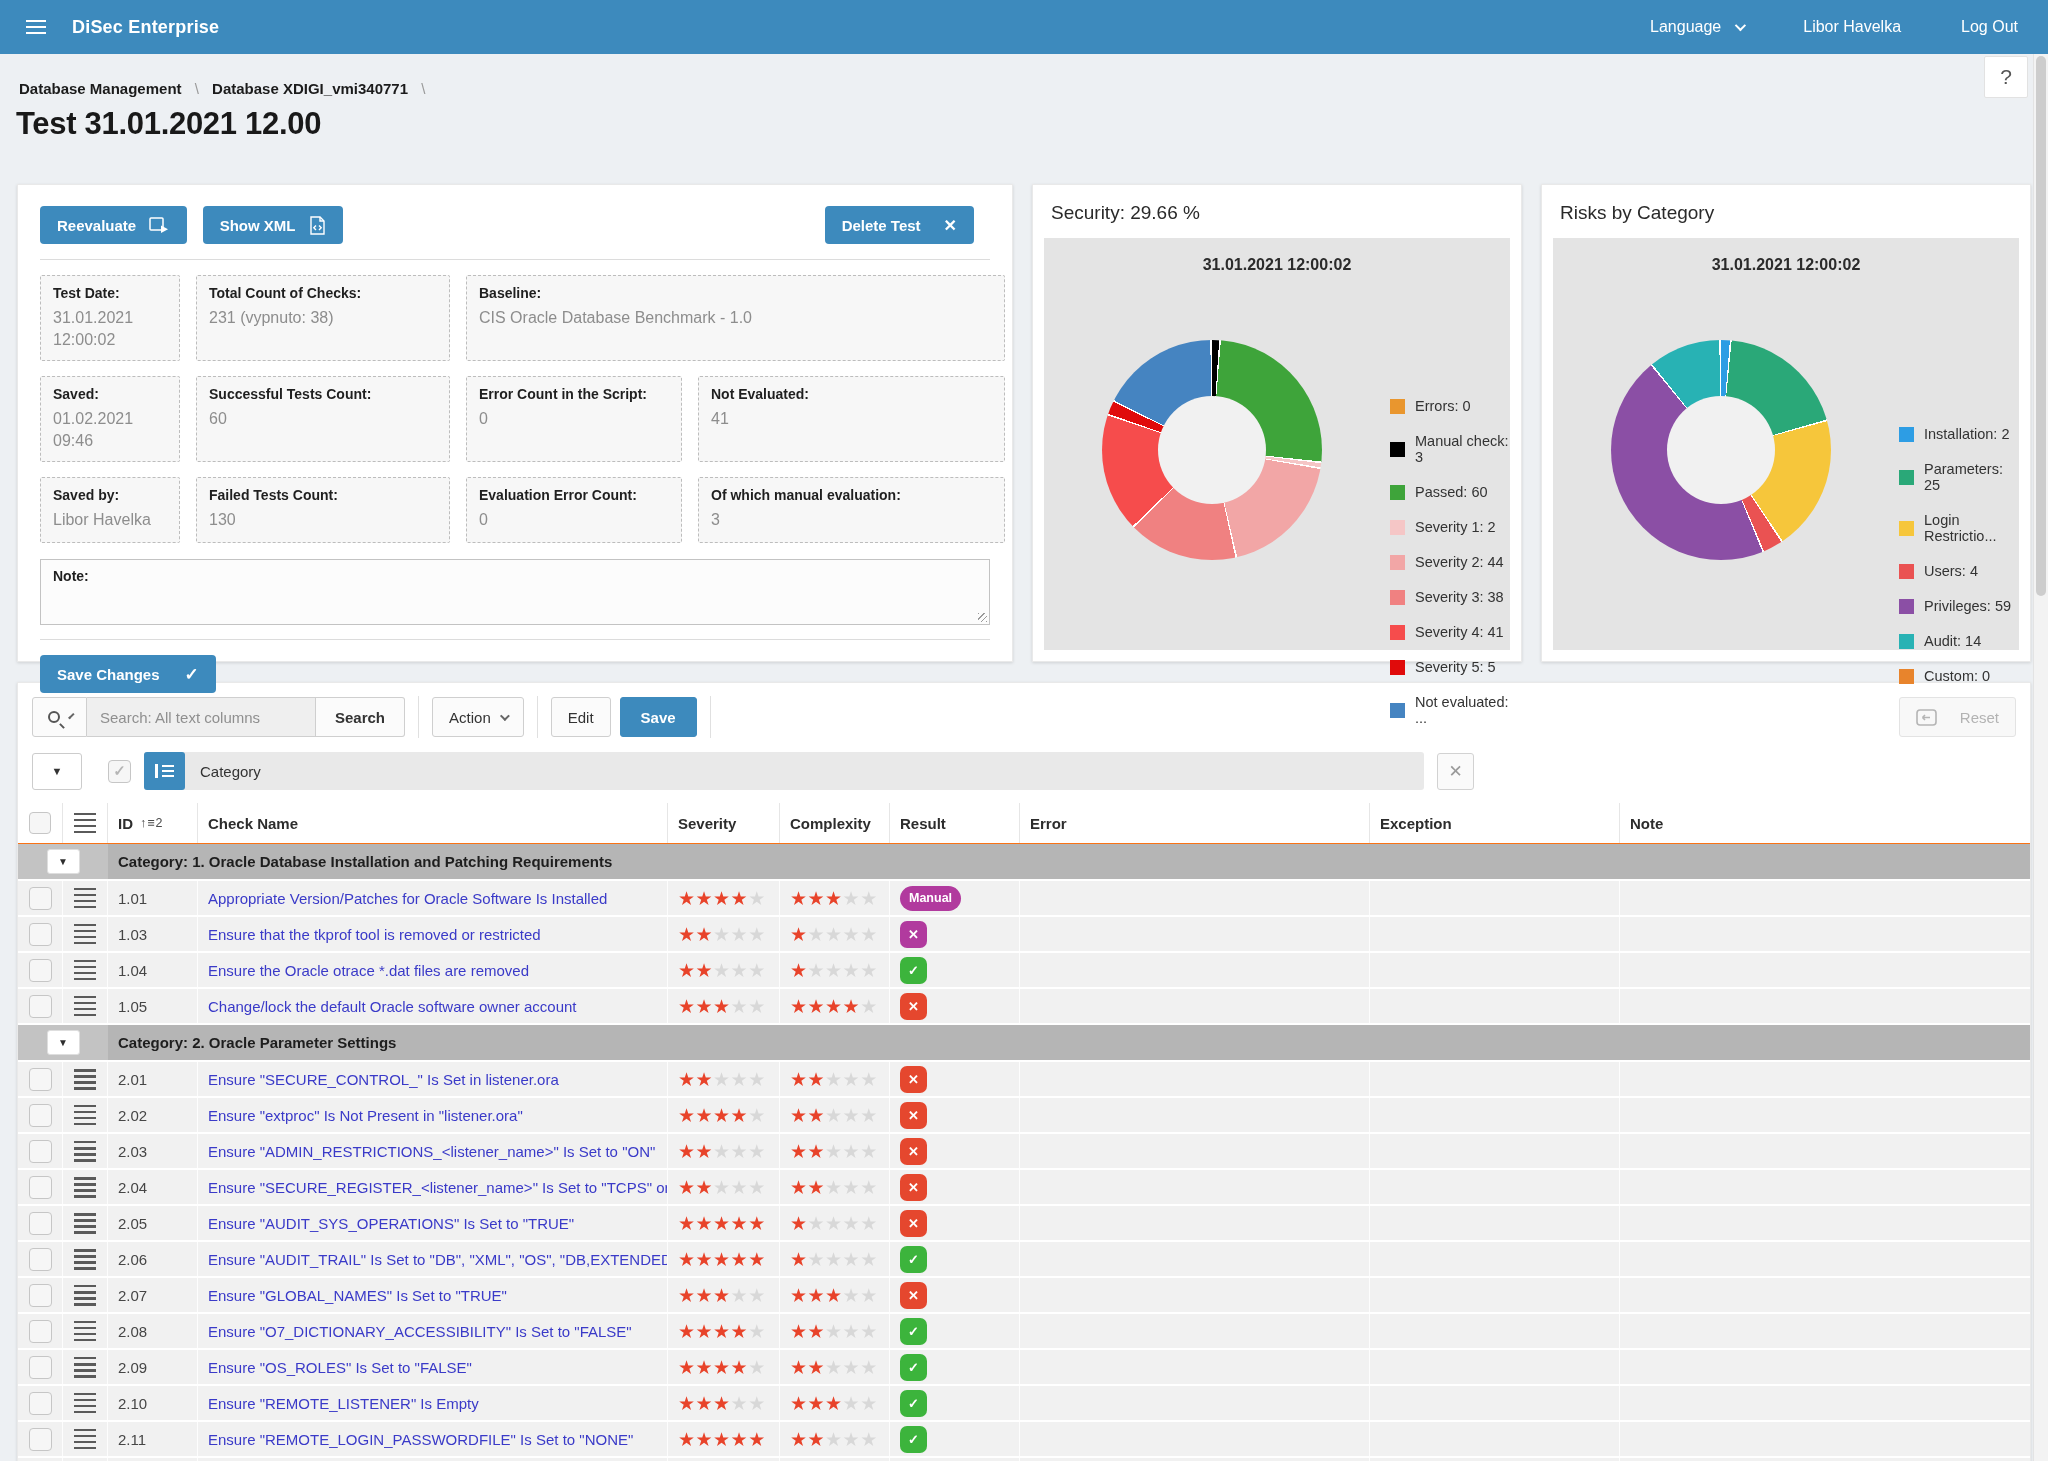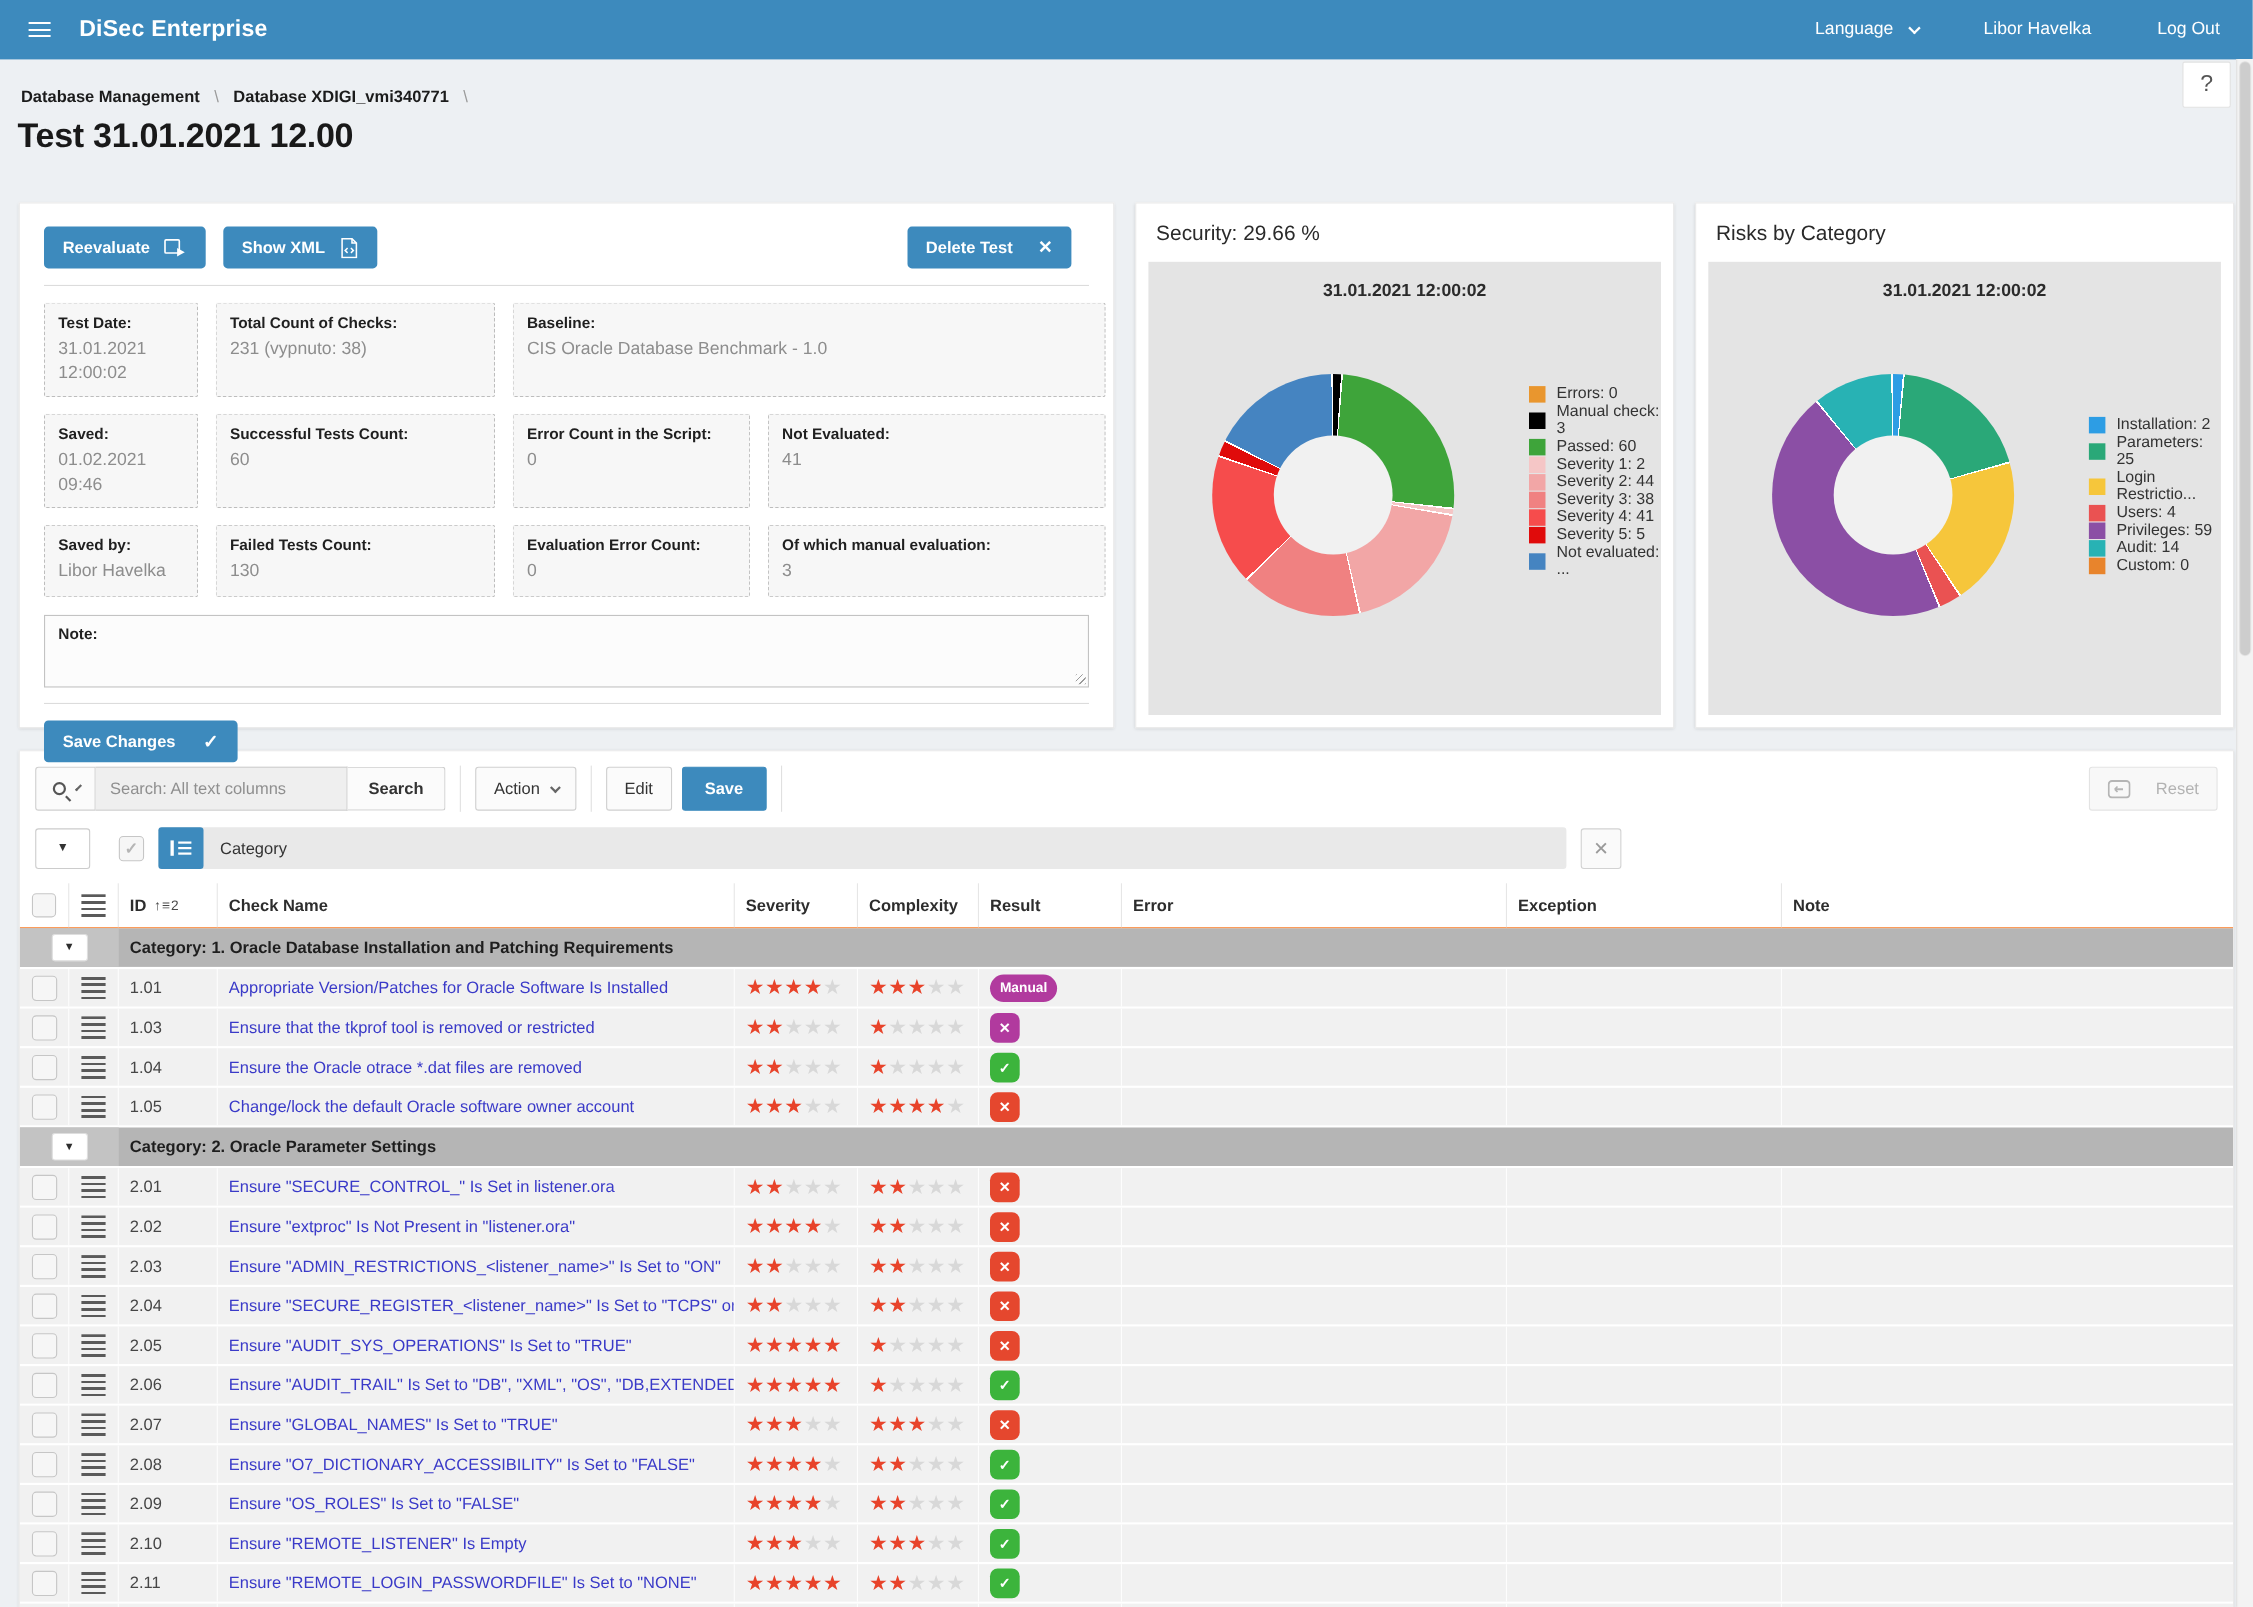--- a/index.html
+++ b/index.html
@@ -2,21 +2,21 @@
 <html><head>
 <meta charset="utf-8">
 <style>
   * { box-sizing: border-box; margin: 0; padding: 0; }
   html,body { width:2048px; height:1461px; overflow:hidden; }
   body { background:#edf0f3; font-family:"Liberation Sans",sans-serif; color:#333; }
 
   
   .topbar { height:54px; background:#3d8abd; display:flex; align-items:center; padding:0 30px 0 26px; color:#fff; }
   .tb-burger { width:20px; height:14px; background:repeating-linear-gradient(#fff 0 2px,transparent 2px 6px); cursor:pointer; }
-  .app-title { font-size:21px; font-weight:700; margin-left:26px; letter-spacing:.2px; }
+  .app-title { font-size:18px; font-weight:700; margin-left:26px; letter-spacing:.2px; }
   .tb-right { margin-left:auto; display:flex; align-items:flex-end; gap:60px; font-size:16px; }
   .lang { display:flex; align-items:center; gap:14px; cursor:pointer; }
   .chev { display:inline-block; width:8px; height:8px; border-right:2px solid currentColor; border-bottom:2px solid currentColor; transform:rotate(45deg) translateY(-2px); }
   .tb-item { cursor:pointer; }
 
   .help-btn { position:absolute; top:56px; right:20px; width:44px; height:42px; background:#fff; border:1px solid #e2e2e2; border-radius:2px; color:#555; font-size:21px; display:flex; align-items:center; justify-content:center; cursor:pointer; }
 
   
   .breadcrumb { margin:26px 0 0 19px; font-size:15px; font-weight:700; color:#1b1b1b; }
   .breadcrumb .sep { color:#9a9a9a; font-weight:400; margin:0 9px; }
@@ -43,21 +43,21 @@
     background:repeating-linear-gradient(135deg,#9a9a9a 0 1px,transparent 1px 4px); }
   .save-row { margin-top:14px; border-top:1px solid #dcdcdc; padding-top:15px; }
 
   
   .chart-card { flex:1; height:478px; display:flex; flex-direction:column; }
   .chart-title { padding:17px 18px 14px; font-size:19px; color:#2a2a2a; }
   .chart-body { margin:0 11px 11px; background:#e4e4e4; flex:1; position:relative; }
   .chart-date { position:absolute; top:18px; left:0; width:100%; text-align:center; font-weight:700; font-size:16px; color:#2b2b2b; }
   .donut { position:absolute; width:220px; height:220px; border-radius:50%; top:102px; left:58px; }
   .donut::after { content:""; position:absolute; inset:56px; border-radius:50%; background:#f1f1f1; }
-  .legend { position:absolute; left:346px; display:flex; flex-direction:column; gap:0; }
+  .legend { position:absolute; left:346px; display:flex; flex-direction:column; gap:19px;margin-top:48px; }
   #sec-legend { top:112px; } #risk-legend { top:140px; }
   .legend-item { display:flex; align-items:center; gap:10px; font-size:14.5px; color:#333; }
   .swatch { width:15px; height:15px; flex:none; }
 
   
   .grid-card { margin:20px 17px 0; height:783px; overflow:hidden; padding:0; }
   .toolbar { display:flex; align-items:center; padding:13px 14px 11px; }
   .tb-btn { height:40px; border:1px solid #cfcfcf; background:#fbfbfb; font-size:15px; color:#333; display:inline-flex; align-items:center; justify-content:center; gap:9px; padding:0 16px; border-radius:3px; cursor:pointer; font-family:inherit; }
   .search-ico-btn { width:55px; border-radius:3px 0 0 3px; }
   .mag { width:12px; height:12px; border:2px solid #555; border-radius:50%; position:relative; flex:none; }

